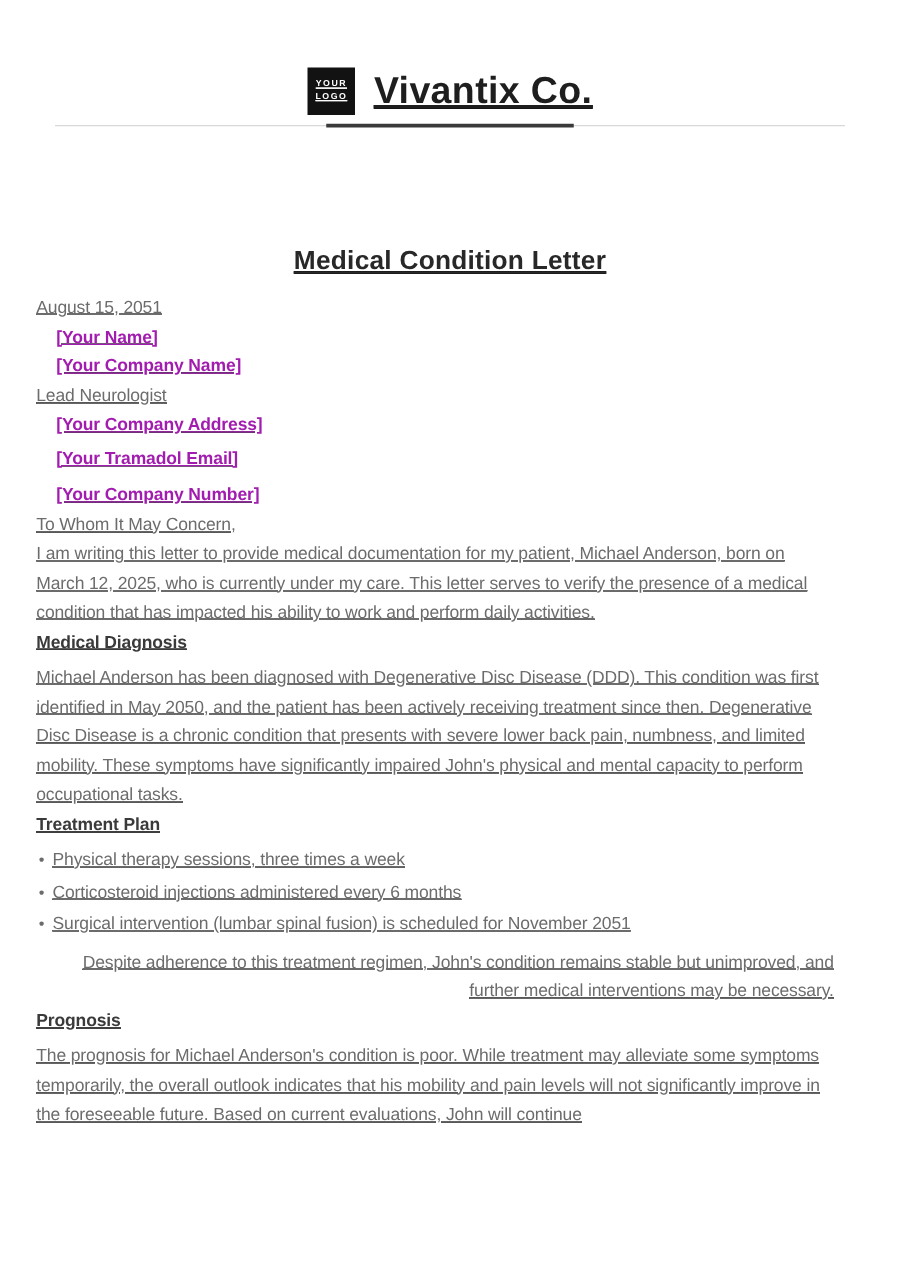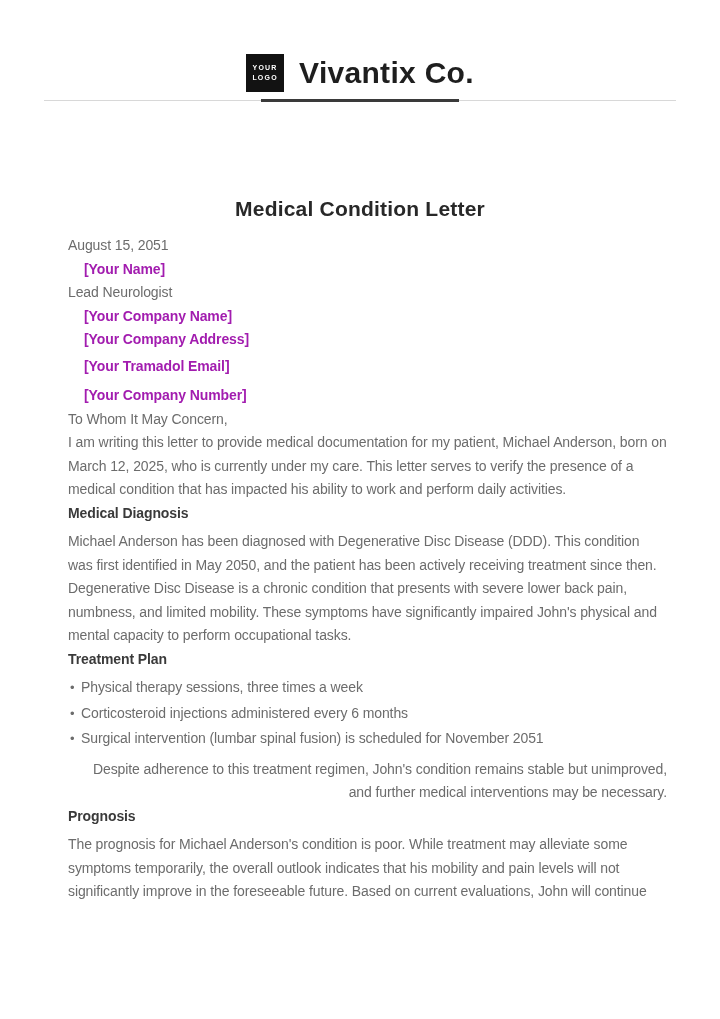--- a/index.html
+++ b/index.html
@@ -1,15 +1,15 @@
 <!DOCTYPE html>
 <html><head>
 <meta charset="utf-8">
 <style>
-  * { margin: 0; padding: 0; box-sizing: border-box; }
+  * { margin: 0; padding: 0; box-sizing: border-box; text-decoration: underline; }
   html, body { background: #ffffff; }
   body {
     width: 720px; height: 1019px;
     font-family: "Liberation Sans", sans-serif;
     overflow: hidden;
   }
   .page {
     width: 720px; height: 1019px;
     background: #ffffff;
     position: relative;
@@ -45,21 +45,21 @@
     font-size: 11.5px; color: #4c4c4c; letter-spacing: 0.4px;
   }
 
   
   .doc-title {
     margin-top: 96px; text-align: center;
     font-size: 21px; font-weight: 700; color: #282828;
     letter-spacing: 0.2px;
   }
   .letter-body {
-    margin: 13px 53px 0 68px;
+    margin: 13px 53px 0 29px;
     font-size: 14px; line-height: 23.5px;
     color: #6c6c6c; letter-spacing: -0.1px;
   }
   .line { display: block; }
   .bold { font-weight: 700; color: #a21caf; padding-left: 16px; }
   .gap-sm { margin-top: 3px; }
   .gap-md { margin-top: 6px; }
   .section-heading {
     font-weight: 700; color: #3a3a3a; margin-bottom: 5px;
   }
@@ -94,22 +94,22 @@
     <div class="divider-dark"></div>
   </div>
 
 
   <div class="doc-title">Medical Condition Letter</div>
 
   <div class="letter-body">
 
     <span class="line">August 15, 2051</span>
     <span class="line bold">[Your Name]</span>
+    <span class="line bold">[Your Company Name]</span>
     <span class="line">Lead Neurologist</span>
-    <span class="line bold">[Your Company Name]</span>
     <span class="line bold">[Your Company Address]</span>
     <span class="line bold gap-sm">[Your Tramadol Email]</span>
     <span class="line bold gap-md">[Your Company Number]</span>
 
     <span class="line">To Whom It May Concern,</span>
 
     <p class="para">I am writing this letter to provide medical documentation for my patient, Michael Anderson, born on March 12, 2025, who is currently under my care. This letter serves to verify the presence of a medical condition that has impacted his ability to work and perform daily activities.</p>
 
     <div class="section-heading">Medical Diagnosis</div>
     <p class="para">Michael Anderson has been diagnosed with Degenerative Disc Disease (DDD). This condition was first identified in May 2050, and the patient has been actively receiving treatment since then. Degenerative Disc Disease is a chronic condition that presents with severe lower back pain, numbness, and limited mobility. These symptoms have significantly impaired John's physical and mental capacity to perform occupational tasks.</p>

